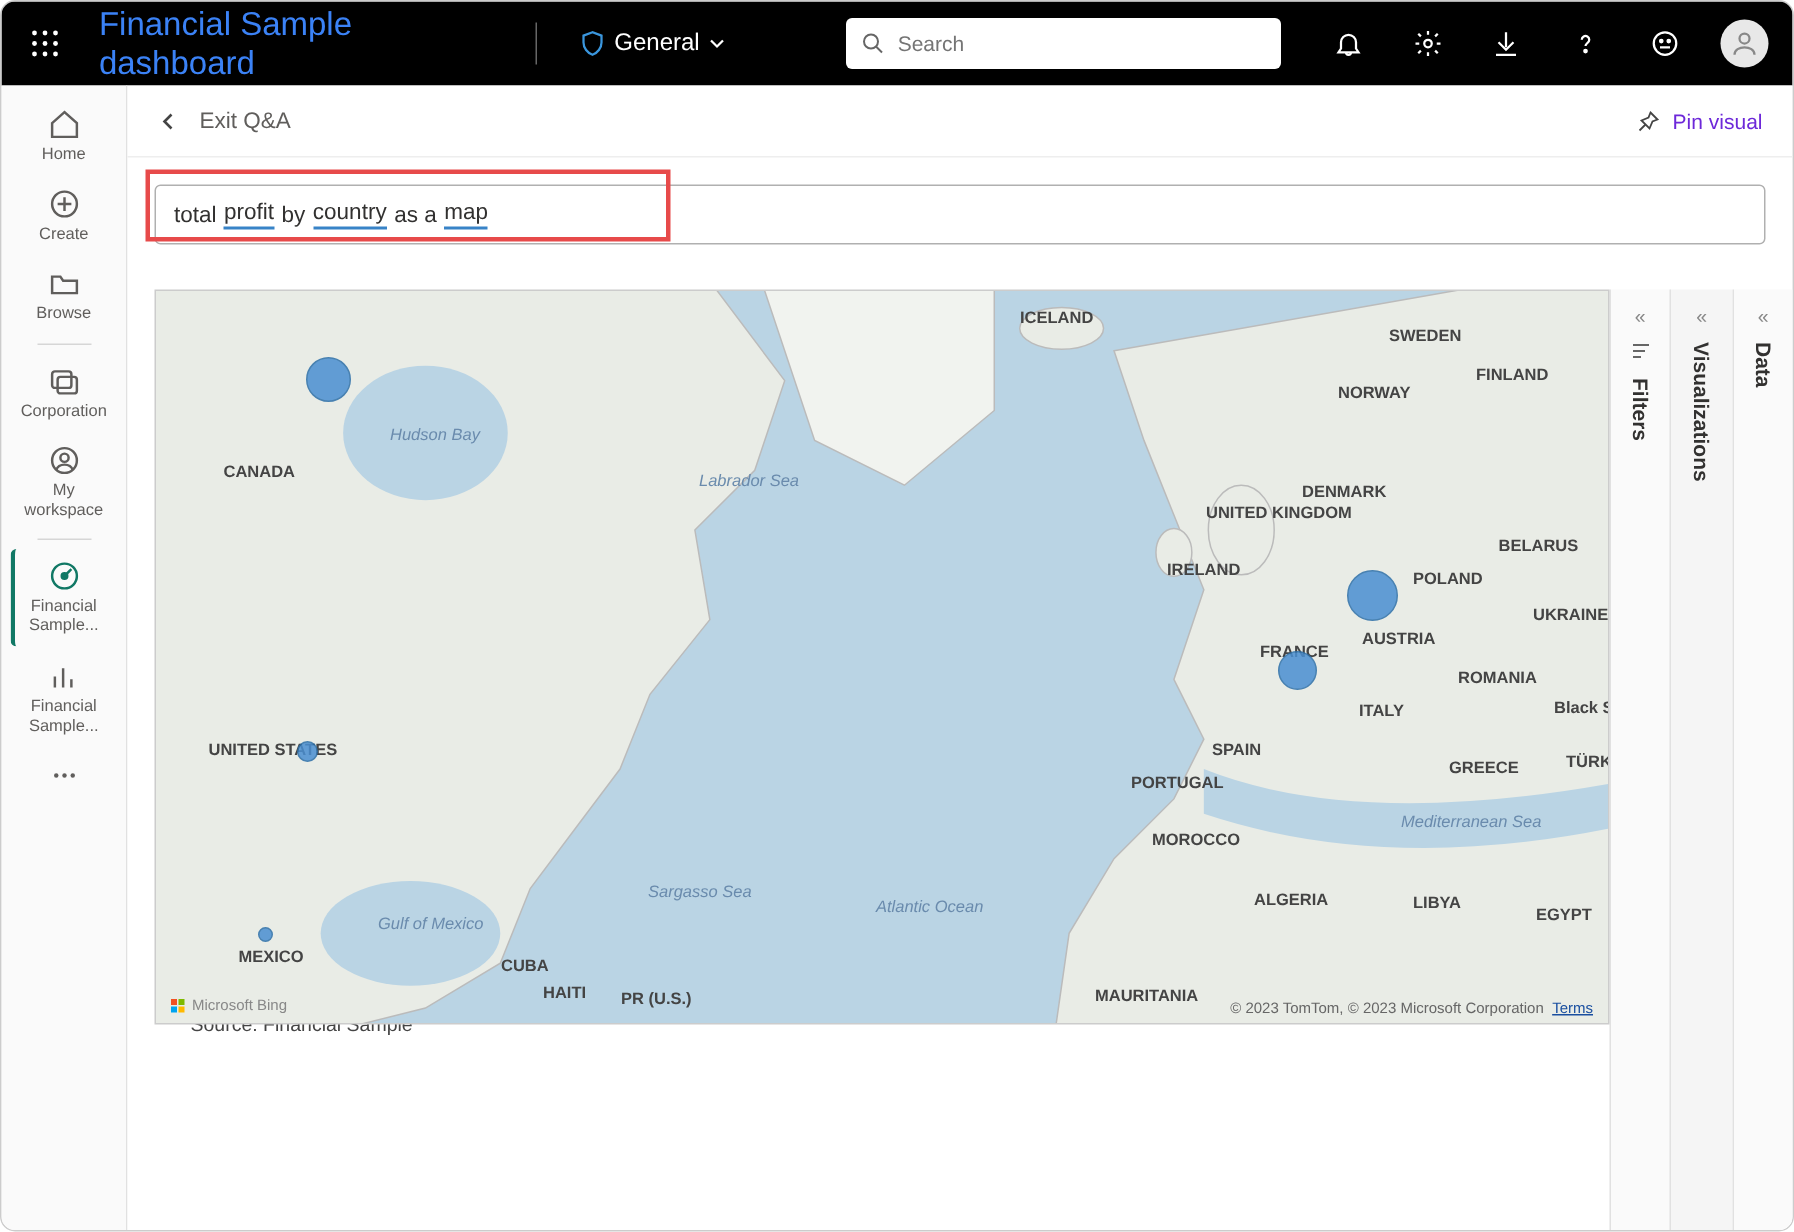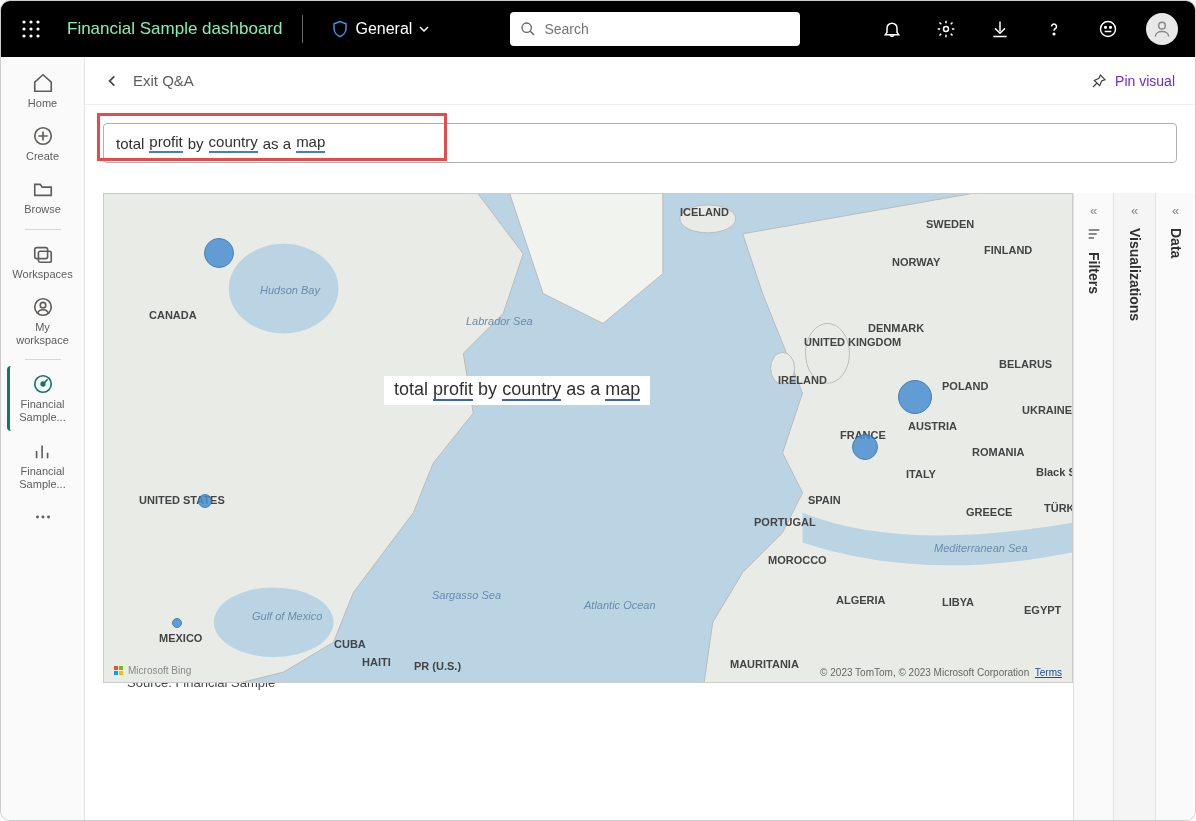--- a/index.html
+++ b/index.html
@@ -2,21 +2,21 @@
 <html><head>
 <meta charset="utf-8">
 <style>
   * { box-sizing: border-box; margin: 0; padding: 0; }
   body { font-family: "Segoe UI", -apple-system, sans-serif; font-size: 13px; color: #323130; background: #fff; width: 1196px; height: 821px; overflow: hidden; border-radius: 10px; border: 1px solid #ccc; }
   
   
   .top-header { background: #000; height: 56px; display: flex; align-items: center; padding: 0 12px; gap: 12px; }
   .waffle { width: 36px; height: 36px; display: flex; align-items: center; justify-content: center; cursor: pointer; }
   .waffle svg { width: 18px; height: 18px; }
-  .header-title { color: #86efac; font-size: 17px; font-weight: 400; margin-left: 6px; }
+  .header-title { color: #3b82f6; font-size: 22px; font-weight: 400; margin-left: 6px; }
   .header-sep { width: 1px; height: 28px; background: #666; margin: 0 8px; }
   .sensitivity { display: flex; align-items: center; gap: 6px; color: #fff; font-size: 16px; cursor: pointer; padding: 4px 8px; border-radius: 4px; }
   .shield-icon { color: #3a96dd; }
   .search-wrap { margin-left: 60px; }
   .search-box { width: 290px; height: 34px; background: #fff; border-radius: 4px; display: flex; align-items: center; padding: 0 10px; gap: 8px; }
   .search-box input { border: none; outline: none; flex: 1; font-size: 14px; }
   .header-spacer { flex: 1; }
   .header-btn { width: 42px; height: 42px; display: flex; align-items: center; justify-content: center; color: #fff; cursor: pointer; border-radius: 4px; }
   .avatar { width: 32px; height: 32px; border-radius: 50%; background: #e8e8e8; display: flex; align-items: center; justify-content: center; }
   
@@ -202,21 +202,21 @@
       <div class="label">Browse</div>
     </div>
     <div class="nav-divider"></div>
     <div class="nav-item">
       <div class="icon">
           <svg width="22" height="22" viewBox="0 0 24 24" fill="none" stroke="#605e5c" stroke-width="1.8">
             <rect x="3" y="5" width="14" height="12" rx="2"></rect>
             <rect x="7" y="9" width="14" height="12" rx="2"></rect>
           </svg>
         </div>
-      <div class="label">Workspaces</div>
+      <div class="label">Corporation</div>
     </div>
     <div class="nav-item">
       <div class="icon">
           <svg width="22" height="22" viewBox="0 0 24 24" fill="none" stroke="#605e5c" stroke-width="1.8">
             <circle cx="12" cy="12" r="9"></circle>
             <circle cx="12" cy="10" r="3"></circle>
             <path d="M6 19c1-3 4-4 6-4s5 1 6 4"></path>
           </svg>
         </div>
       <div class="label">My workspace</div>
@@ -300,21 +300,20 @@
             <ellipse cx="725" cy="160" rx="22" ry="30" fill="#e9ece6" stroke="#bbb"></ellipse>
             <ellipse cx="680" cy="175" rx="12" ry="16" fill="#e9ece6" stroke="#bbb"></ellipse>
 
             <path d="M700 320 Q800 360 970 330 L970 360 Q820 390 700 350 Z" fill="#bad4e4"></path>
 
             <ellipse cx="180" cy="95" rx="55" ry="45" fill="#bad4e4"></ellipse>
 
             <ellipse cx="170" cy="430" rx="60" ry="35" fill="#bad4e4"></ellipse>
           </svg>
 
-          <div class="vis-title-box" id="vis-title"><span>total</span> <span class="ul">profit</span> <span>by</span> <span class="ul">country</span> <span>as a</span> <span class="ul">map</span> </div>
           <div class="bing-attrib">
             <svg width="10" height="10" viewBox="0 0 10 10">
                 <rect width="4" height="4" fill="#f25022"></rect>
                 <rect x="5" width="4" height="4" fill="#7fba00"></rect>
                 <rect y="5" width="4" height="4" fill="#00a4ef"></rect>
                 <rect x="5" y="5" width="4" height="4" fill="#ffb900"></rect>
               </svg>
             <span>Microsoft Bing</span>
           </div>
           <div class="map-credits">

